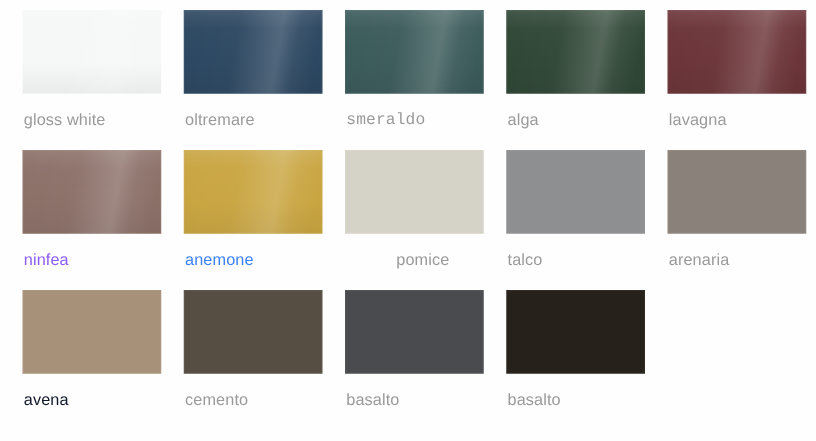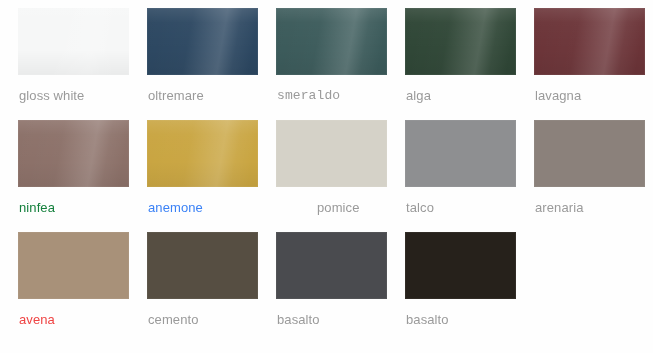--- a/index.html
+++ b/index.html
@@ -117,21 +117,21 @@
         <div class="gloss"></div>
         <div class="edge"></div>
       </div>
       <div class="swatch-label" style="color: rgb(154, 154, 154);">lavagna</div>
     </div>
     <div class="swatch-cell">
       <div class="swatch-chip is-gloss" style="background-color: rgb(139, 112, 104);">
         <div class="gloss"></div>
         <div class="edge"></div>
       </div>
-      <div class="swatch-label" style="color: #15803d;">ninfea</div>
+      <div class="swatch-label" style="color: #8b5cf6;">ninfea</div>
     </div>
     <div class="swatch-cell">
       <div class="swatch-chip is-gloss" style="background-color: rgb(201, 165, 65);">
         <div class="gloss"></div>
         <div class="edge"></div>
       </div>
       <div class="swatch-label" style="color: #3b82f6;">anemone</div>
     </div>
     <div class="swatch-cell">
       <div class="swatch-chip" style="background-color: rgb(213, 210, 200);">
@@ -152,21 +152,21 @@
         <div class="gloss"></div>
         <div class="edge"></div>
       </div>
       <div class="swatch-label" style="color: rgb(154, 154, 154);">arenaria</div>
     </div>
     <div class="swatch-cell">
       <div class="swatch-chip" style="background-color: rgb(168, 145, 121);">
         <div class="gloss"></div>
         <div class="edge"></div>
       </div>
-      <div class="swatch-label" style="color: #ef4444; text-align: center;">avena</div>
+      <div class="swatch-label" style="color: #0f172a; text-align: center;">avena</div>
     </div>
     <div class="swatch-cell">
       <div class="swatch-chip" style="background-color: rgb(86, 78, 66);">
         <div class="gloss"></div>
         <div class="edge"></div>
       </div>
       <div class="swatch-label" style="color: rgb(154, 154, 154);">cemento</div>
     </div>
     <div class="swatch-cell">
       <div class="swatch-chip" style="background-color: rgb(74, 75, 79);">

